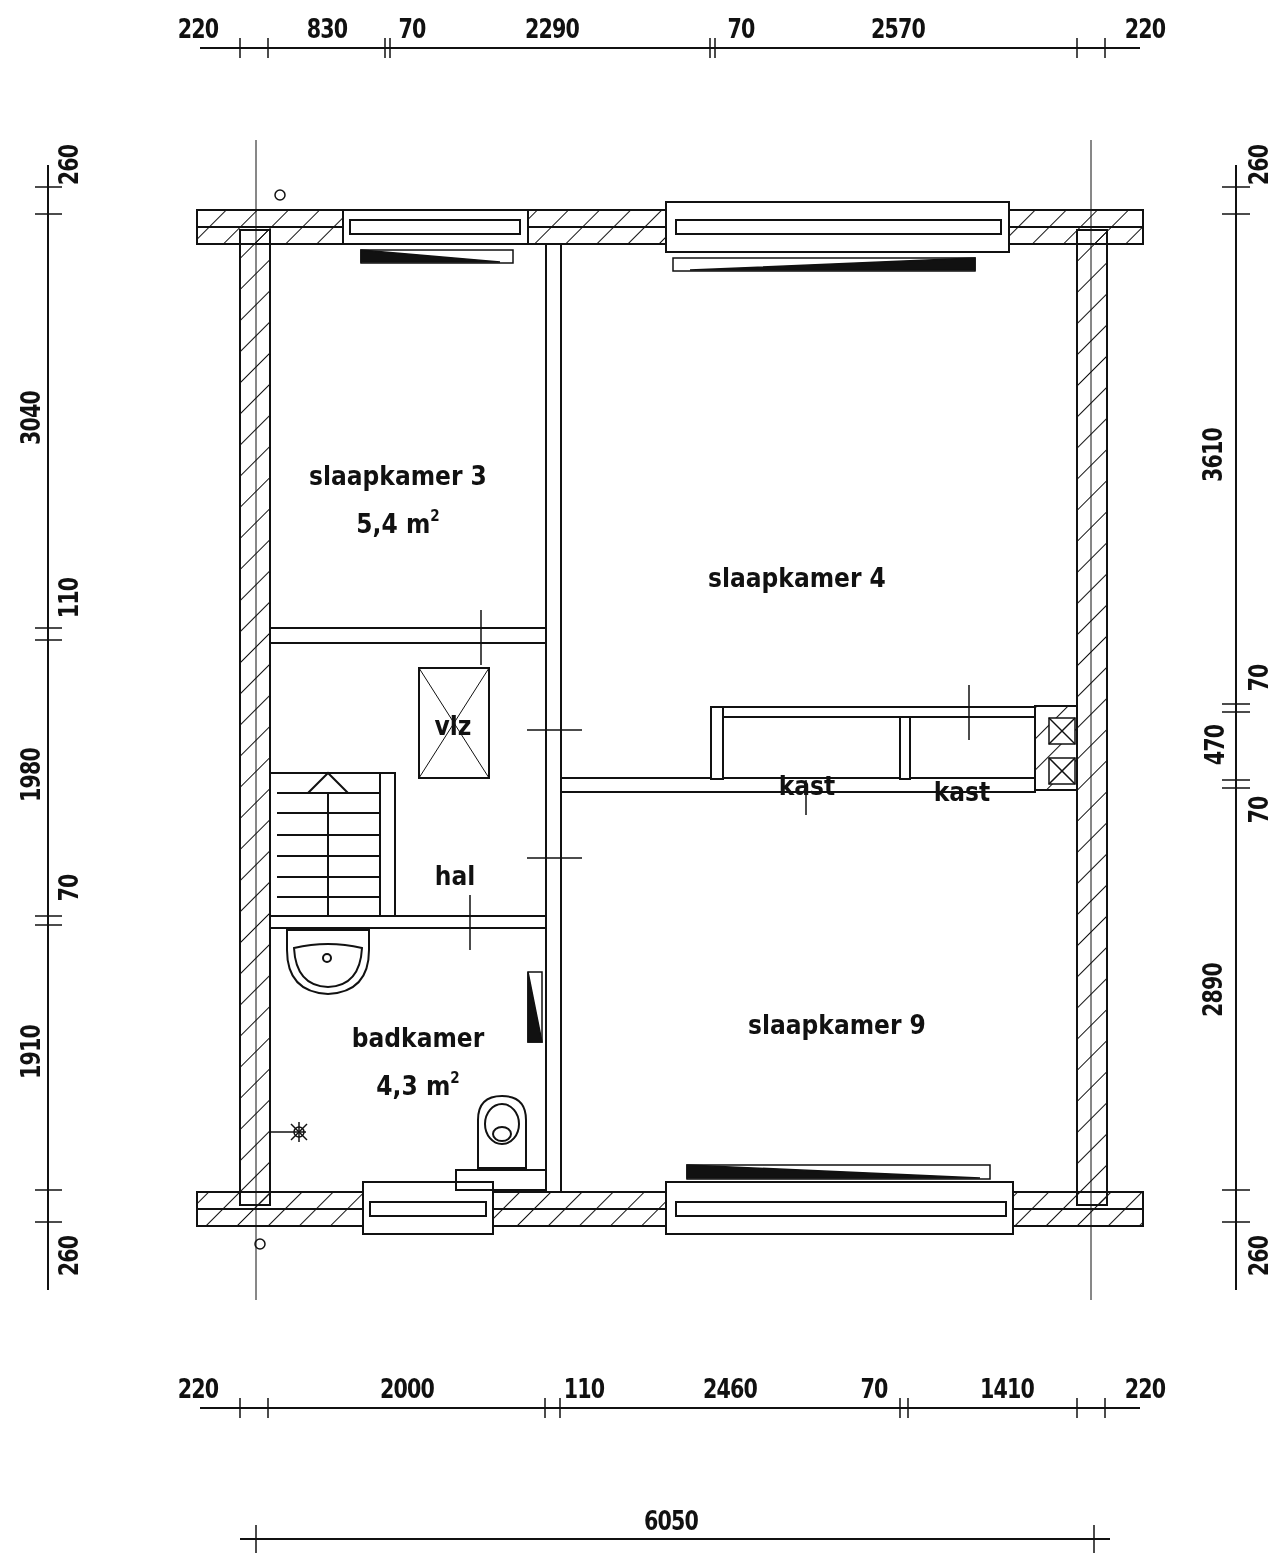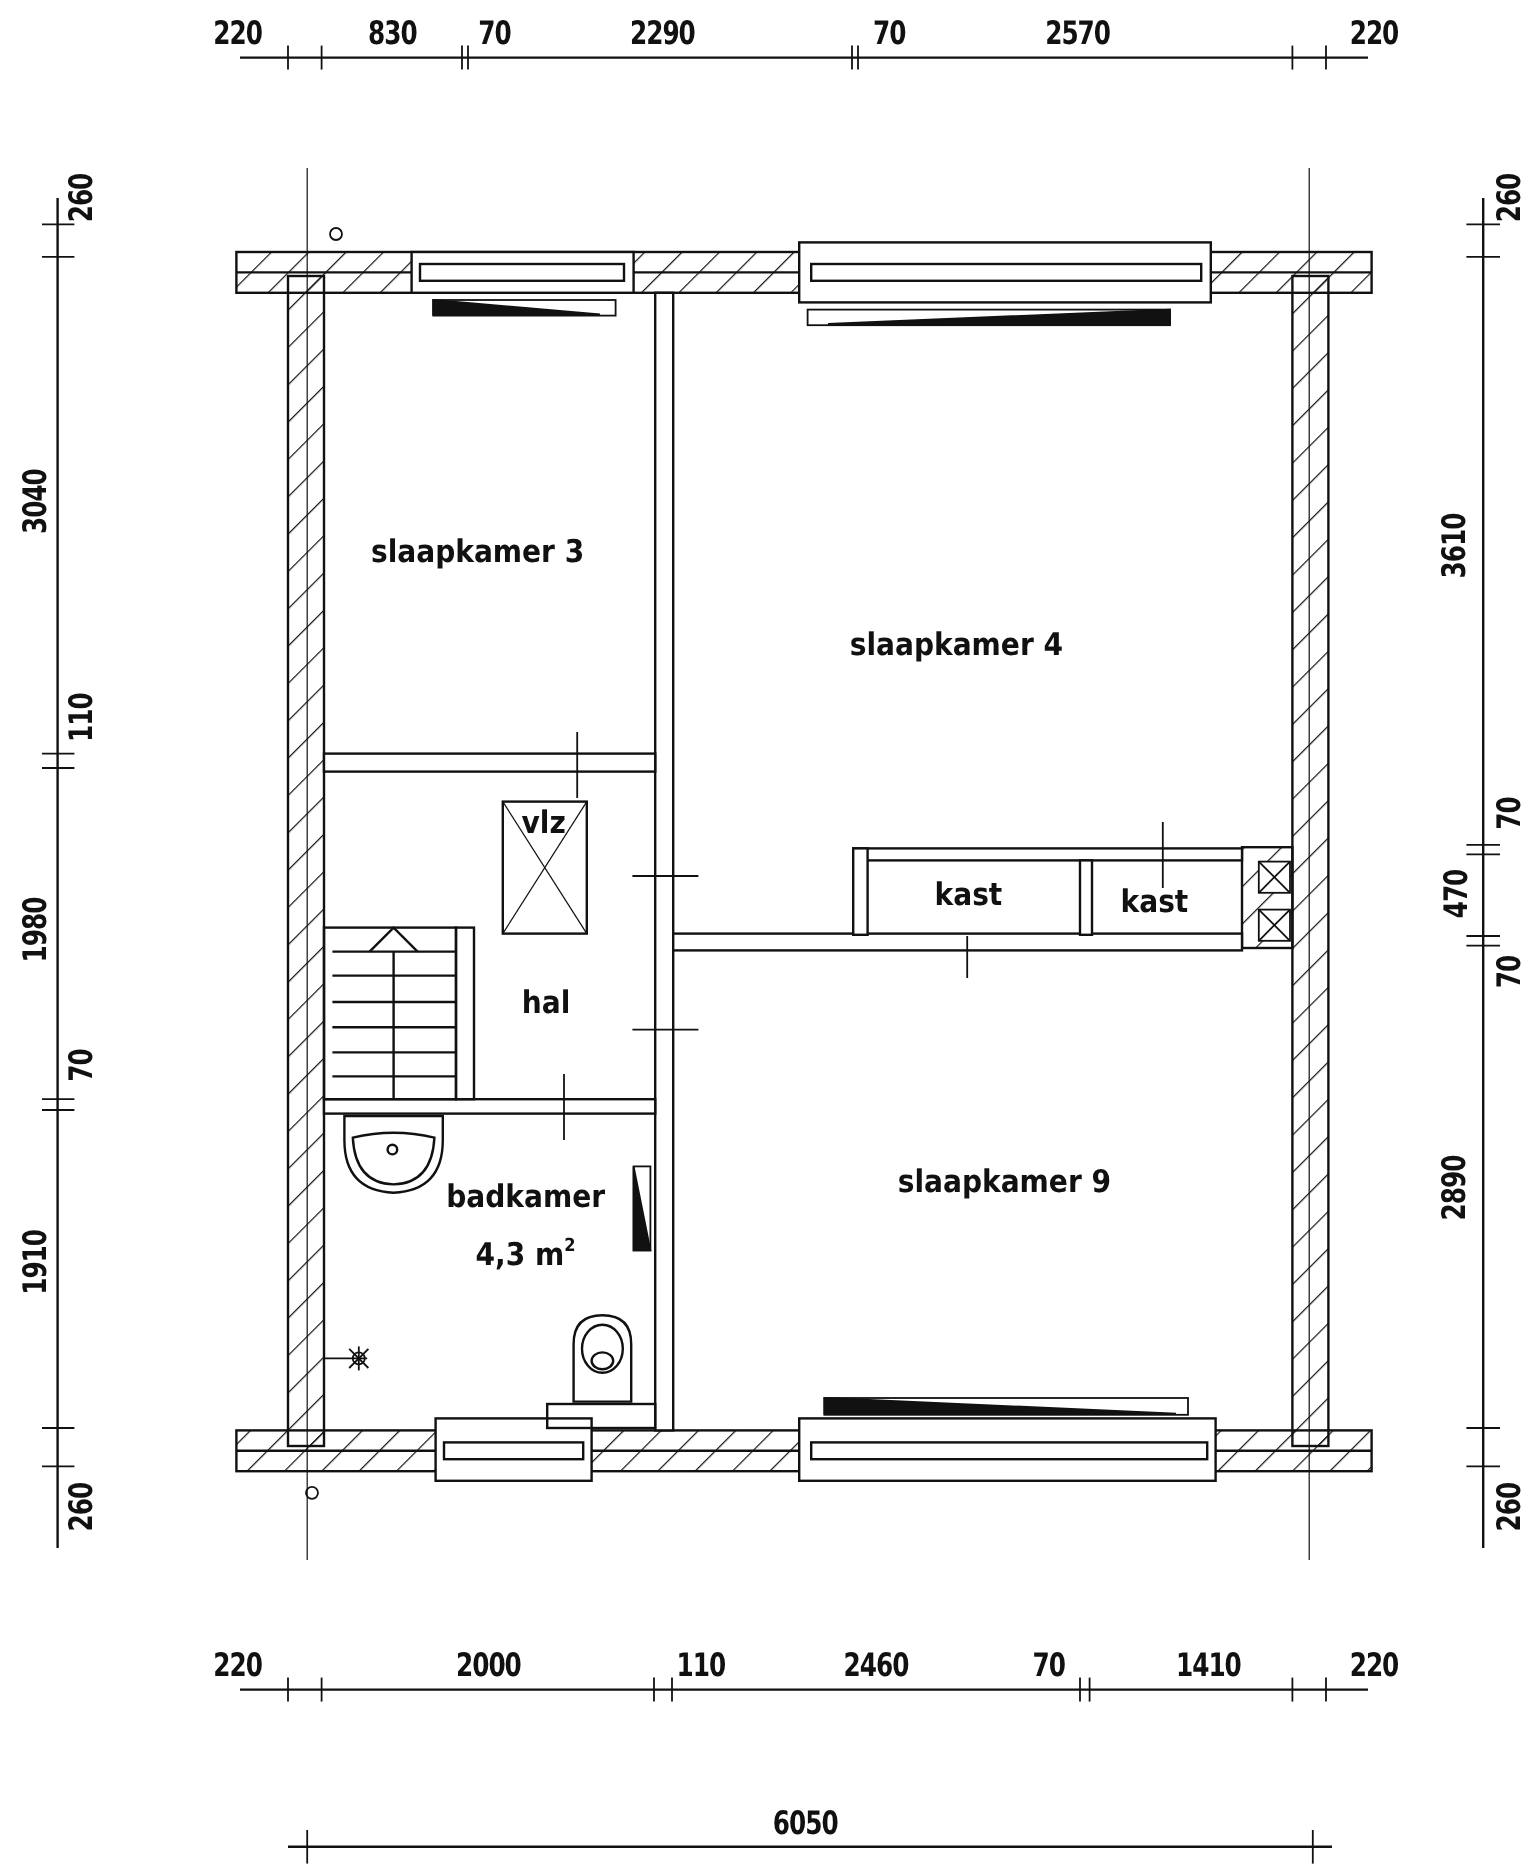--- a/index.html
+++ b/index.html
@@ -1,19 +1,19 @@
 <!DOCTYPE html>
 <html><head>
 <meta charset="utf-8">
 <style>
   html,body{margin:0;padding:0;background:#fff;}
   body{width:1280px;height:1555px;position:relative;overflow:hidden;font-family:"DejaVu Sans",sans-serif;}
   svg{position:absolute;left:0;top:0;}
   .lbl{position:absolute;font-family:"DejaVu Sans Condensed","DejaVu Sans",sans-serif;font-weight:bold;color:#111;white-space:nowrap;transform:translate(-50%,-50%);}
-  .room{font-size:26px;text-align:center;line-height:40px;}
+  .room{font-size:26px;text-align:center;line-height:40px;margin-top:40px;}
   .dim{font-size:27px;letter-spacing:-1px;transform:translate(-50%,-50%) scaleX(0.85);}
   .vdim{font-size:27px;letter-spacing:-1px;transform:translate(-50%,-50%) rotate(-90deg) scaleX(0.85);}
   sup{font-size:15px;vertical-align:12px;}
 </style>
 </head>
 <body>
 
 <svg width="1280" height="1555" viewBox="0 0 1280 1555">
   <defs>
     <pattern id="hatch" patternUnits="userSpaceOnUse" width="22" height="22" patternTransform="rotate(45)">
@@ -216,27 +216,28 @@
   <span class="lbl vdim" style="left:1212px;top:455px">3610</span>
   <span class="lbl vdim" style="left:1258px;top:678px">70</span>
   <span class="lbl vdim" style="left:1214px;top:745px">470</span>
   <span class="lbl vdim" style="left:1258px;top:810px">70</span>
   <span class="lbl vdim" style="left:1212px;top:990px">2890</span>
   <span class="lbl vdim" style="left:1258px;top:1256px">260</span>
 </div>
 
 <div class="lbl room" style="left:398px;top:460px">
   <div>slaapkamer 3</div>
+  <div><span>5,4 m</span><sup>2</sup></div>
 </div>
 <div class="lbl room" style="left:797px;top:538px">
   <div>slaapkamer 4</div>
 </div>
 <div class="lbl room" style="left:837px;top:985px">
   <div>slaapkamer 9</div>
 </div>
-<div class="lbl room" style="left:438px;top:1022px">
+<div class="lbl room" style="left:418px;top:1022px">
   <div>badkamer</div>
   <div><span>4,3 m</span><sup>2</sup></div>
 </div>
 <span class="lbl room" style="left:455px;top:836px">hal</span>
 <span class="lbl room" style="left:807px;top:746px">kast</span>
 <span class="lbl room" style="left:962px;top:752px">kast</span>
 <span class="lbl room" style="left:453px;top:686px">vlz</span>
 
 </body></html>

